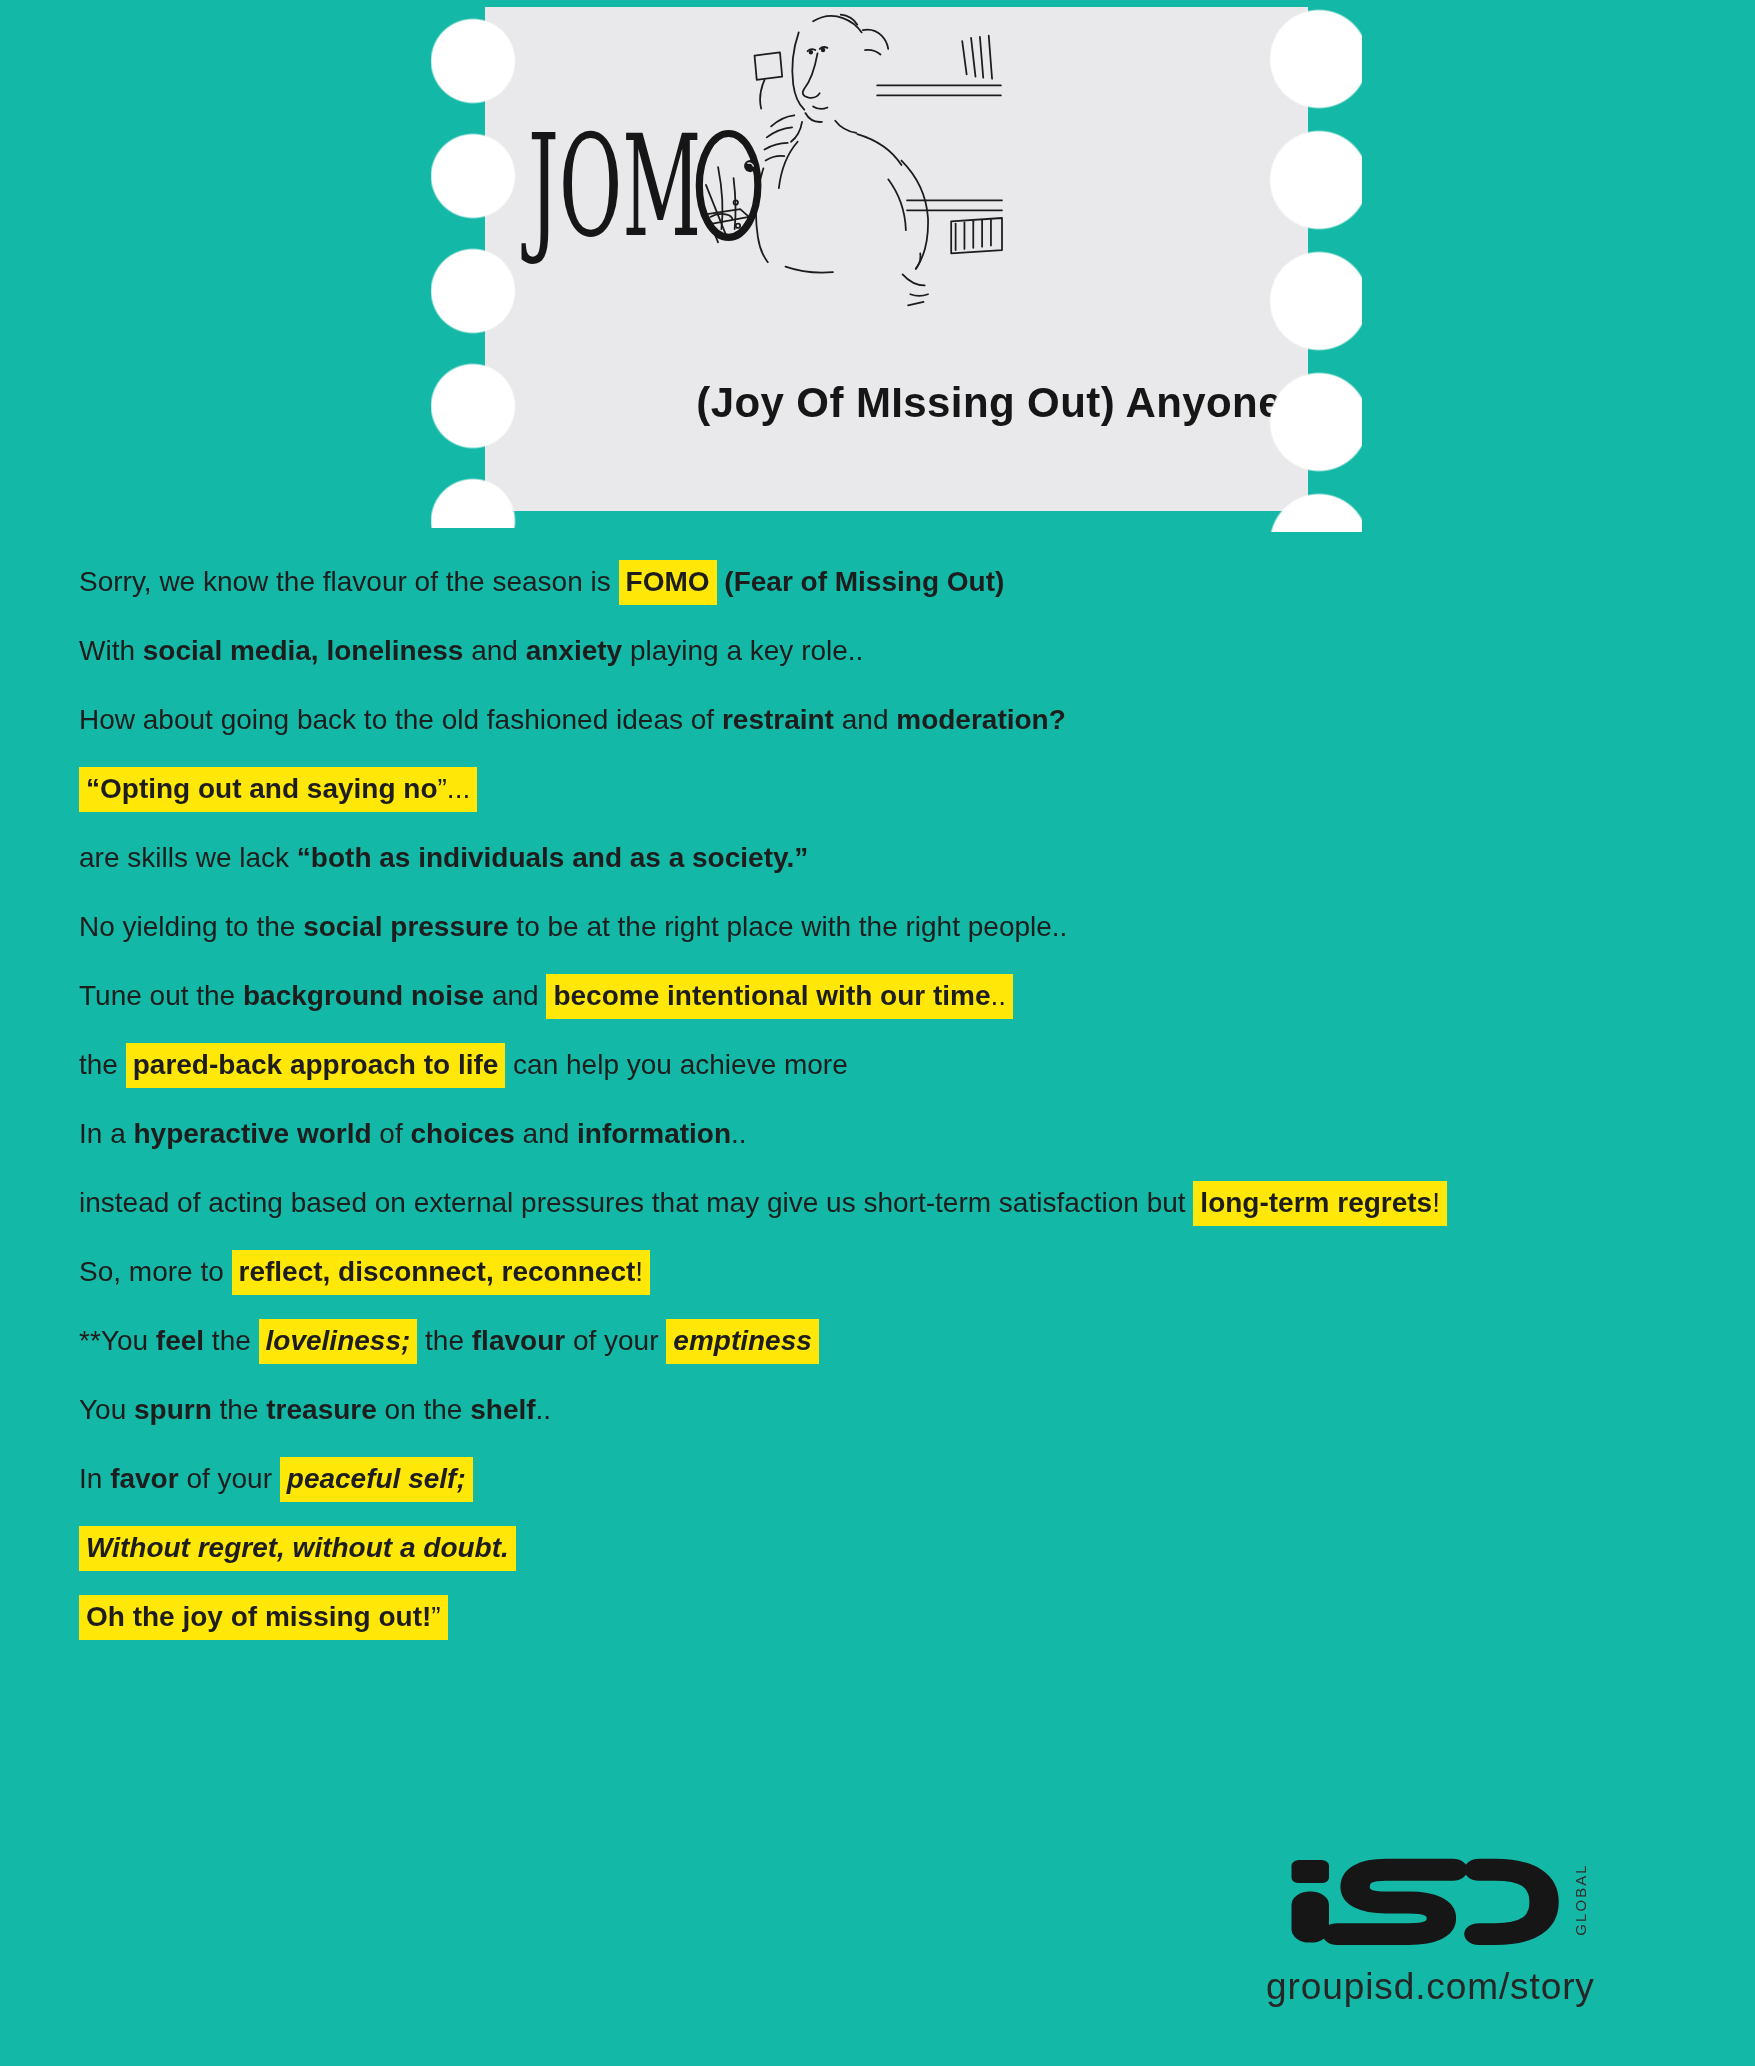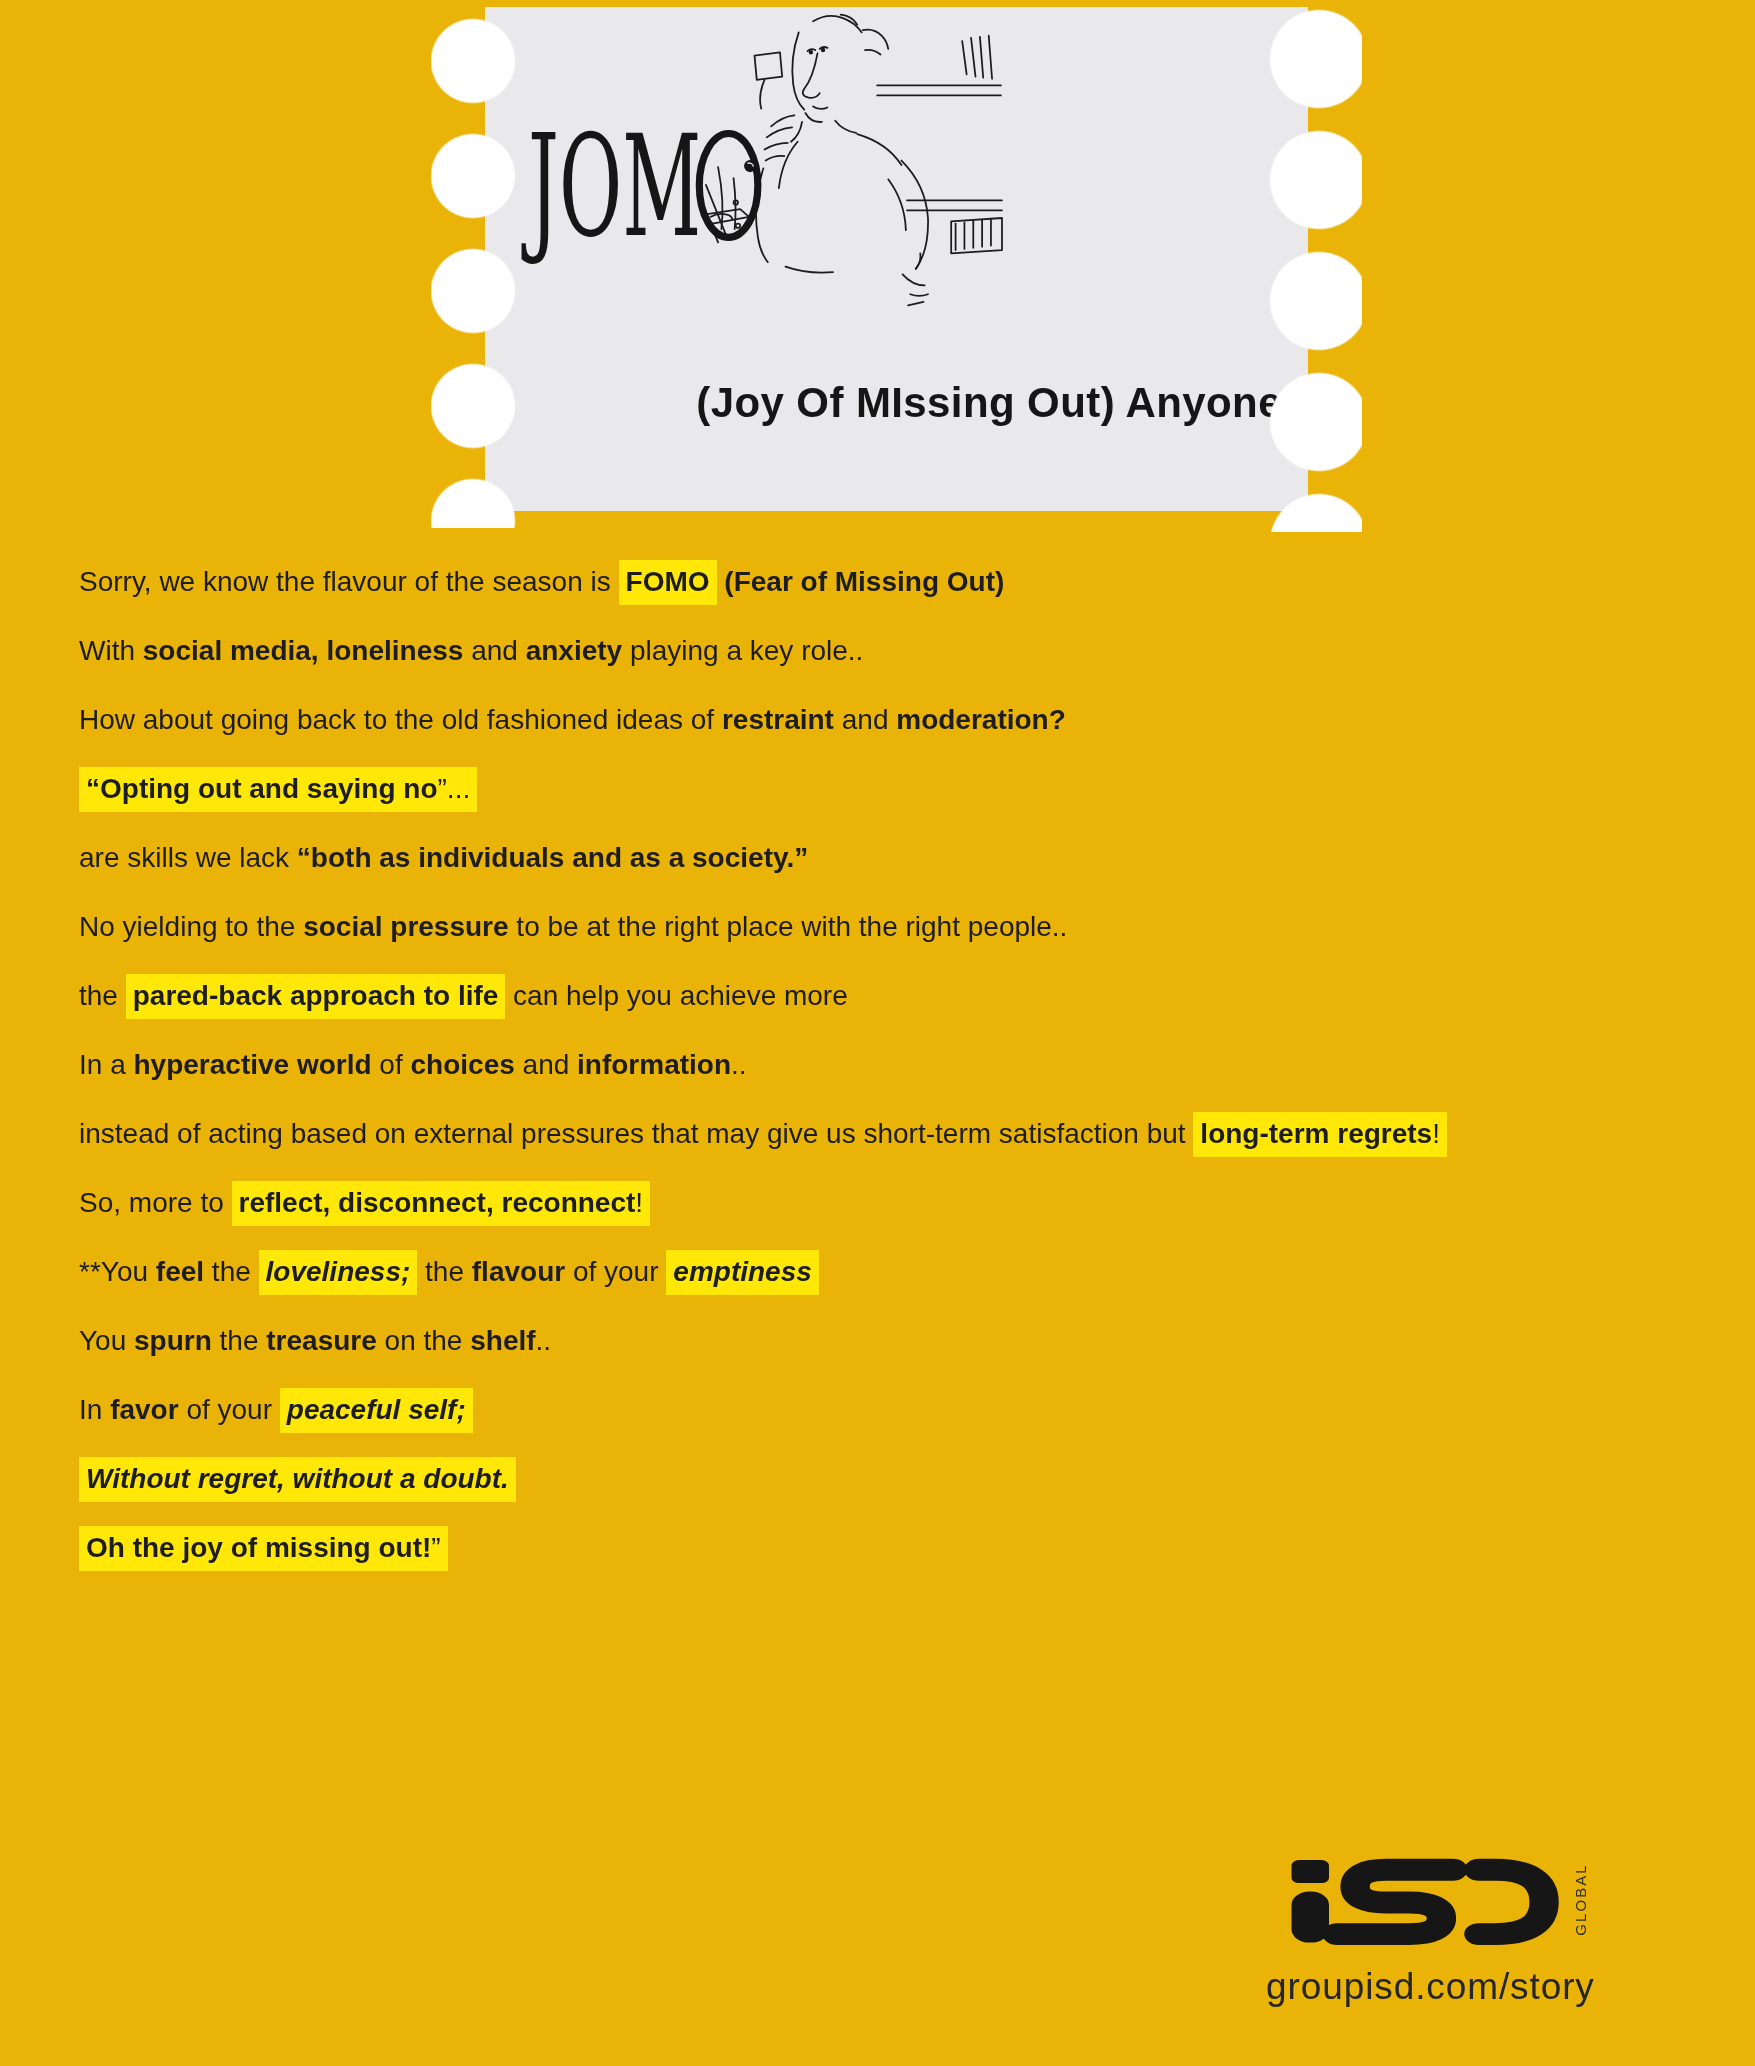--- a/index.html
+++ b/index.html
@@ -5,21 +5,21 @@
   :root{
     --hl:#ffe808;
     --hbg:#e9e9eb;
     --ink:#1d1d1d;
   }
   *{margin:0;padding:0;box-sizing:border-box;}
   html,body{background:#fff;}
   .page{
     position:relative;
     width:1756px;height:2066px;
-    background:#eab308;
+    background:#14b8a6;
     font-family:"Liberation Sans",sans-serif;
     color:var(--ink);
     overflow:hidden;
   }
 
   
   .ticket{
     position:absolute;left:485px;top:7px;width:823px;height:504px;
     background:var(--hbg);
   }
@@ -157,20 +157,21 @@
     <div class="subtitle">(Joy Of MIssing Out) Anyone?</div>
   </header>
 
   <main class="copy" id="lines">
       <p class="line"><span class="seg">Sorry, we know the flavour of the season is </span><span class="seg b hl hl-s hl-e">FOMO</span><span class="seg b"> (Fear of Missing Out)</span></p>
       <p class="line"><span class="seg">With </span><span class="seg b">social media, loneliness</span><span class="seg"> and </span><span class="seg b">anxiety</span><span class="seg"> playing a key role..</span></p>
       <p class="line"><span class="seg">How about going back to the old fashioned ideas of </span><span class="seg b">restraint</span><span class="seg"> and </span><span class="seg b">moderation?</span></p>
       <p class="line"><span class="seg b hl hl-s">“Opting out and saying no</span><span class="seg hl hl-e">”...</span></p>
       <p class="line"><span class="seg">are skills we lack </span><span class="seg b">“both as individuals and as a society.”</span></p>
       <p class="line"><span class="seg">No yielding to the </span><span class="seg b">social pressure</span><span class="seg"> to be at the right place with the right people..</span></p>
+      <p class="line"><span class="seg">Tune out the </span><span class="seg b">background noise</span><span class="seg"> and </span><span class="seg b hl hl-s">become intentional with our time</span><span class="seg hl hl-e">..</span></p>
       <p class="line"><span class="seg">the </span><span class="seg b hl hl-s hl-e">pared-back approach to life</span><span class="seg"> can help you achieve more</span></p>
       <p class="line"><span class="seg">In a </span><span class="seg b">hyperactive world</span><span class="seg"> of </span><span class="seg b">choices</span><span class="seg"> and </span><span class="seg b">information</span><span class="seg">..</span></p>
       <p class="line"><span class="seg">instead of acting based on external pressures that may give us short-term satisfaction but </span><span class="seg b hl hl-s">long-term regrets</span><span class="seg hl hl-e">!</span></p>
       <p class="line"><span class="seg">So, more to </span><span class="seg b hl hl-s">reflect, disconnect, reconnect</span><span class="seg hl hl-e">!</span></p>
       <p class="line"><span class="seg">**You </span><span class="seg b">feel</span><span class="seg"> the </span><span class="seg b i hl hl-s hl-e">loveliness;</span><span class="seg"> the </span><span class="seg b">flavour</span><span class="seg"> of your </span><span class="seg b i hl hl-s hl-e">emptiness</span></p>
       <p class="line"><span class="seg">You </span><span class="seg b">spurn</span><span class="seg"> the </span><span class="seg b">treasure</span><span class="seg"> on the </span><span class="seg b">shelf</span><span class="seg">..</span></p>
       <p class="line"><span class="seg">In </span><span class="seg b">favor</span><span class="seg"> of your </span><span class="seg b i hl hl-s hl-e">peaceful self;</span></p>
       <p class="line"><span class="seg b i hl hl-s hl-e">Without regret, without a doubt.</span></p>
       <p class="line"><span class="seg b hl hl-s">Oh the joy of missing out!</span><span class="seg hl hl-e">”</span></p>
     </main>

